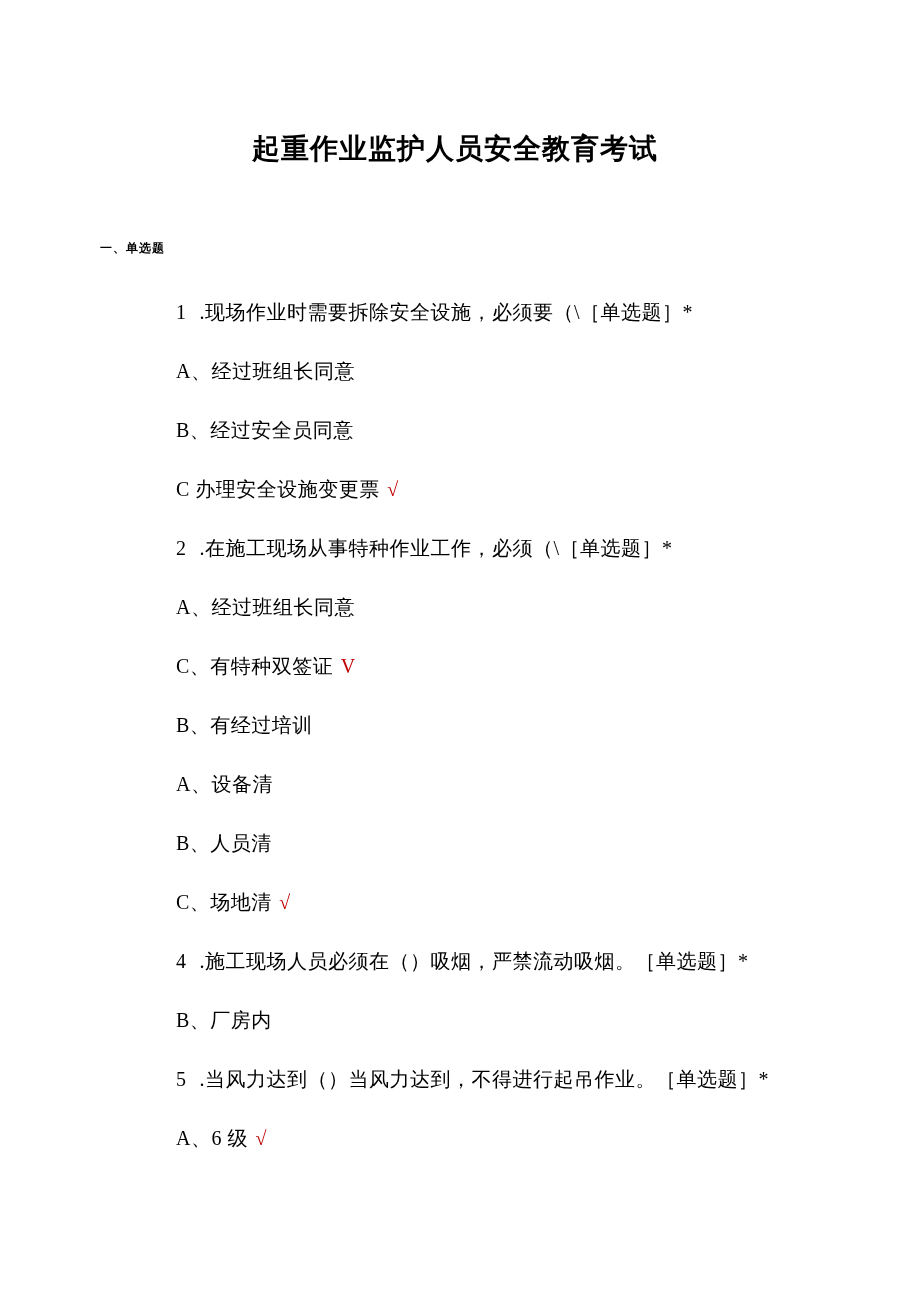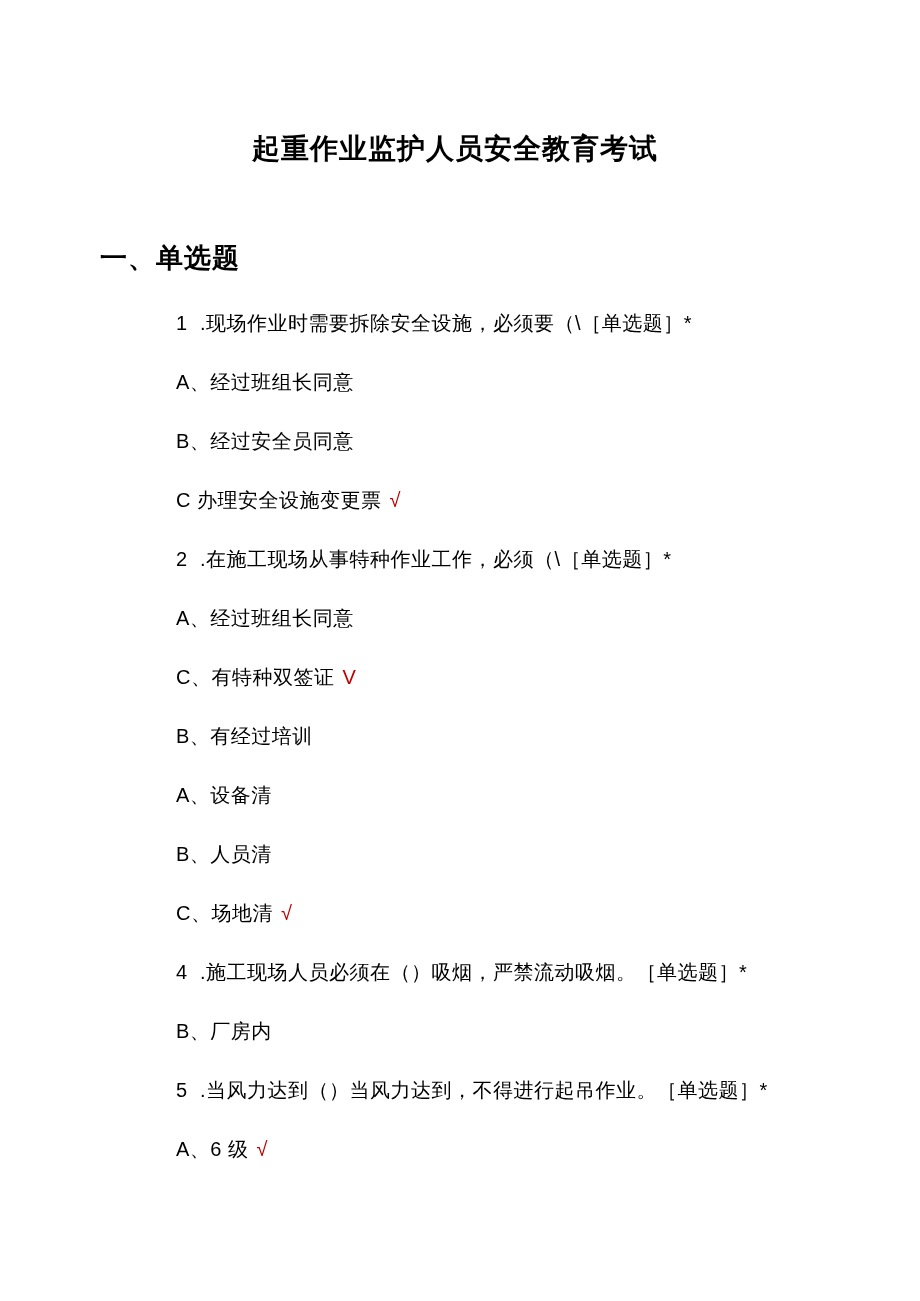--- a/index.html
+++ b/index.html
@@ -1,38 +1,39 @@
 <!DOCTYPE html>
 <html><head>
   <meta charset="utf-8">
   <style>
     * {
       margin: 0;
       padding: 0;
       box-sizing: border-box;
+      font-family: Liberation Serif, serif;
     }
     body {
       background: #ffffff;
       font-family: "Microsoft YaHei", "SimSun", sans-serif;
       width: 920px;
       height: 1301px;
       color: #000000;
       padding: 130px 110px 0 100px;
     }
     .title {
       text-align: center;
       font-size: 28px;
       font-weight: bold;
       margin-bottom: 72px;
       letter-spacing: 1px;
     }
     .section-heading {
-      font-size: 27px;
+      font-size: 12px;
       font-weight: bold;
-      margin-bottom: 32px;
+      margin-bottom: 40px;
       letter-spacing: 1px;
     }
     .content {
       padding-left: 40px;
     }
     .line {
       font-size: 20px;
       margin-bottom: 29px;
       line-height: 1.5;
       letter-spacing: 0.5px;

